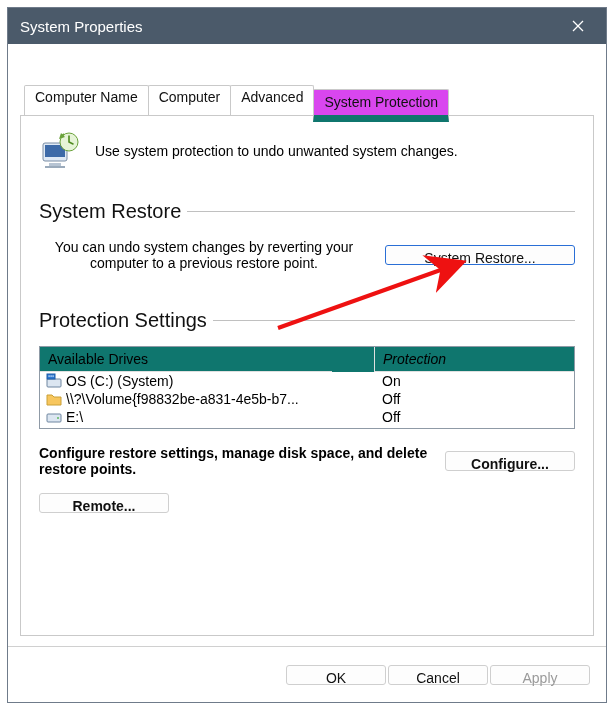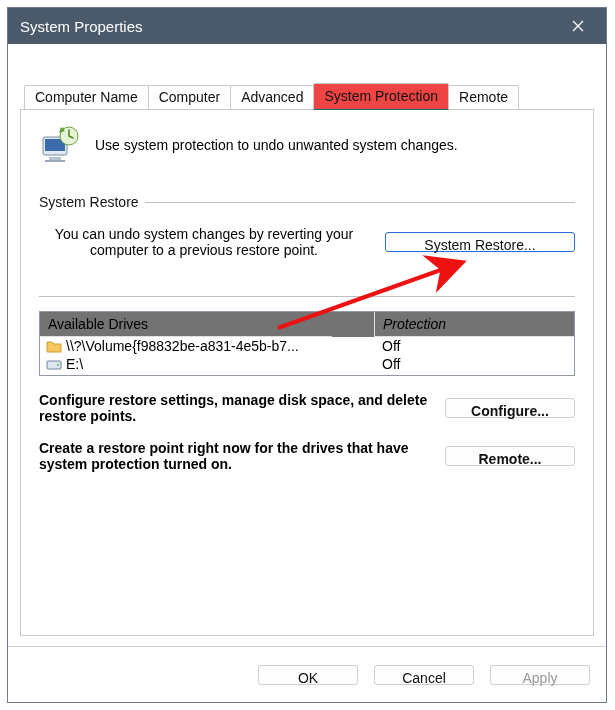--- a/index.html
+++ b/index.html
@@ -68,24 +68,24 @@
     margin-right: -1px;
     color: #111;
   }
   .tab.inactive {
     top: 3px;
     padding-top: 3px;
     padding-bottom: 4px;
     z-index: 0;
   }
   .tab.active {
-    top: 1px;
+    top: 7px;
     z-index: 2;
-    background: #ef4444;
-    border-bottom: 1px solid #0f766e;
+    background: #d946ef;
+    border-bottom: 7px solid #0f766e;
   }
   .tabpanel {
     border: 1px solid #c9c9c9;
     flex: 1;
     padding: 14px 18px 14px 18px;
     background: #fff;
     position: relative;
   }
   .intro {
     display: flex;
@@ -97,21 +97,21 @@
   .intro-text { flex: 1; padding-top: 0; }
   fieldset.group {
     border: none;
     border-top: 1px solid #c0c0c0;
     padding: 8px 0 6px 0;
     margin: 0 0 16px 0;
   }
   fieldset.group > legend {
     padding: 0 6px 0 0;
     color: #111;
-    font-size: 14px;
+    font-size: 20px;
   }
   .restore-row {
     display: flex;
     gap: 16px;
     align-items: center;
     padding: 8px 0 4px 0;
   }
   .restore-row .desc { flex: 1; text-align: center; }
   button.win {
     background: #fdfdfd;
@@ -128,21 +128,21 @@
     border: 1px solid #2a6fd6;
     min-width: 190px;
   }
   button.win:disabled, button.win.disabled { color: #9a9a9a; }
   .drive-table {
     border: 1px solid #8f9aa6;
     margin: 6px 0 16px 0;
   }
   .drive-head {
     display: flex;
-    background: #737373;
+    background: #0f766e;
     gap: 42px;
   }
   .drive-head .col {
     padding: 4px 8px;
     border-bottom: 1px solid #e0e0e0;
     font-size: 14px;
   }
   .drive-head .col + .col { border-left: 1px solid #e0e0e0; font-style: italic; }
   .col-name { flex: 1 1 300px; }
   .col-prot { flex: 0 0 200px; }
@@ -160,21 +160,21 @@
   }
   .config-row .desc { flex: 1; }
   .config-row button.win { min-width: 130px; }
   .footer {
     height: 56px;
     border-top: 1px solid #d0d0d0;
     background: #fff;
     display: flex;
     align-items: center;
     justify-content: flex-end;
-    gap: 16px;
+    gap: 2px;
     padding: 0 16px;
   }
   .footer button.win { min-width: 100px; }
   
   .arrow {
     position: absolute;
     pointer-events: none;
   }
 </style>
 </head>
@@ -191,21 +191,20 @@
     </div>
   </div>
 
   <div class="body">
 
     <div class="tabs">
       <div class="tab inactive"><span>Computer Name</span></div>
       <div class="tab inactive"><span>Computer</span></div>
       <div class="tab inactive"><span>Advanced</span></div>
       <div class="tab active"><span>System Protection</span></div>
-      <div class="tab inactive"><span>Remote</span></div>
     </div>
 
     <div class="tabpanel">
 
       <div class="intro">
         <span class="icon">
           <svg width="42" height="42" viewBox="0 0 42 42">
             <rect x="4" y="13" width="24" height="18" rx="2" fill="#dfe9f5" stroke="#7a8da4"></rect>
             <rect x="6" y="15" width="20" height="12" fill="#3d6aa8"></rect>
             <rect x="10" y="33" width="12" height="3" fill="#b7c4d3"></rect>
@@ -221,27 +220,45 @@
 
       <fieldset class="group">
         <legend>System Restore</legend>
         <div class="restore-row">
           <div class="desc">You can undo system changes by reverting your computer to a previous restore point.</div>
           <button class="win primary-outline">System Restore...</button>
         </div>
       </fieldset>
 
       <fieldset class="group" style="margin-top:28px;">
+        <legend>Protection Settings</legend>
 
         <div class="drive-table">
           <div class="drive-head">
             <div class="col col-name">Available Drives</div>
             <div class="col col-prot">Protection</div>
           </div>
 
+          <div class="drive-row">
+            <div class="cell col-name">
+              <span class="drive-icon">
+                <svg width="16" height="16" viewBox="0 0 16 16">
+                  <rect x="1" y="6" width="14" height="8" rx="1" fill="#dce6f1" stroke="#6f86a0"></rect>
+                  <rect x="1" y="1" width="8" height="5" fill="#2e78d2" stroke="#1d5aa6"></rect>
+                  <rect x="2.5" y="2.5" width="1.2" height="1.2" fill="#fff"></rect>
+                  <rect x="4.5" y="2.5" width="1.2" height="1.2" fill="#fff"></rect>
+                  <rect x="6.5" y="2.5" width="1.2" height="1.2" fill="#fff"></rect>
+                </svg>
+              </span>
+              <span>OS (C:) (System)</span>
+            </div>
+            <div class="cell col-prot">
+                <span>On</span>
+              </div>
+          </div>
 
           <div class="drive-row">
             <div class="cell col-name">
               <span class="drive-icon">
                 <svg width="16" height="16" viewBox="0 0 16 16">
                   <path d="M1 4 h5 l2 2 h7 v8 h-14 z" fill="#f7c65e" stroke="#caa037"></path>
                 </svg>
               </span>
               <span>\\?\Volume{f98832be-a831-4e5b-b7...</span>
             </div>
@@ -266,21 +283,20 @@
           </div>
           <div class="spacer-row"></div>
         </div>
 
         <div class="config-row">
           <div class="desc">Configure restore settings, manage disk space, and delete restore points.</div>
           <button class="win">Configure...</button>
         </div>
 
         <div class="config-row" style="margin-bottom:4px;">
-          <div class="desc">Create a restore point right now for the drives that have system protection turned on.</div>
           <button class="win">Remote...</button>
         </div>
 
       </fieldset>
 
     </div>
   </div>
 
   <div class="footer">
     <button class="win">OK</button>

